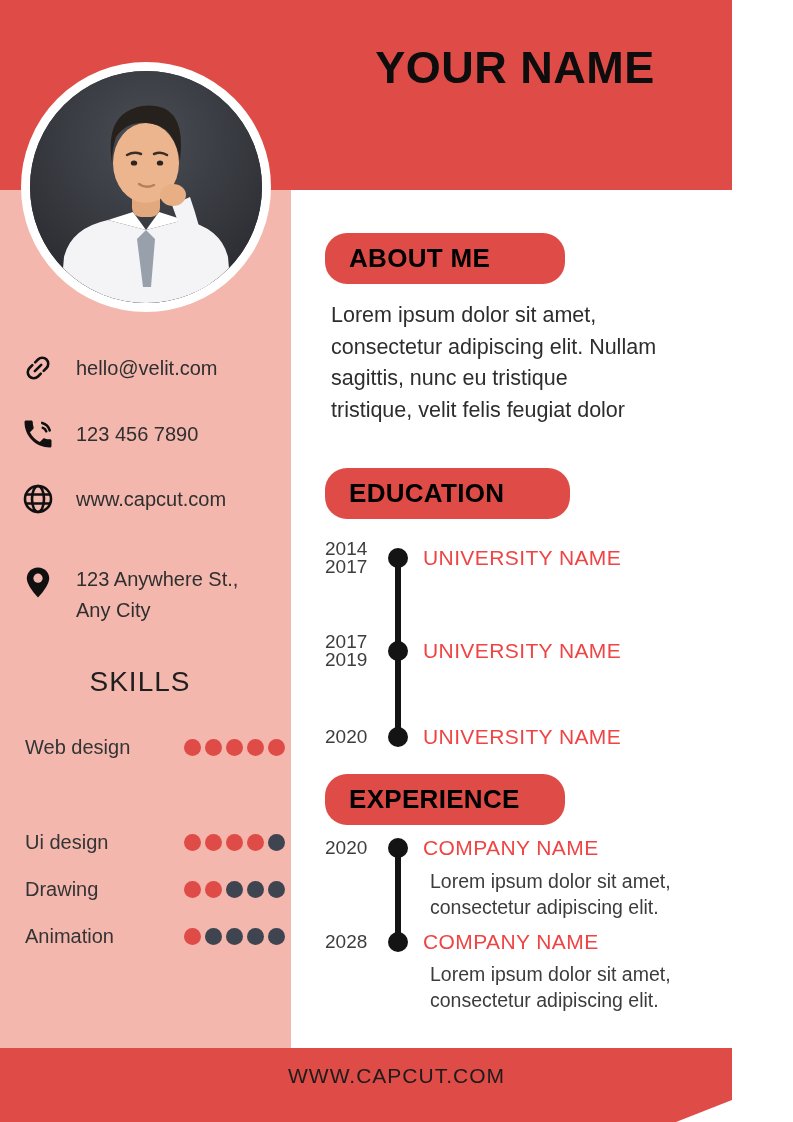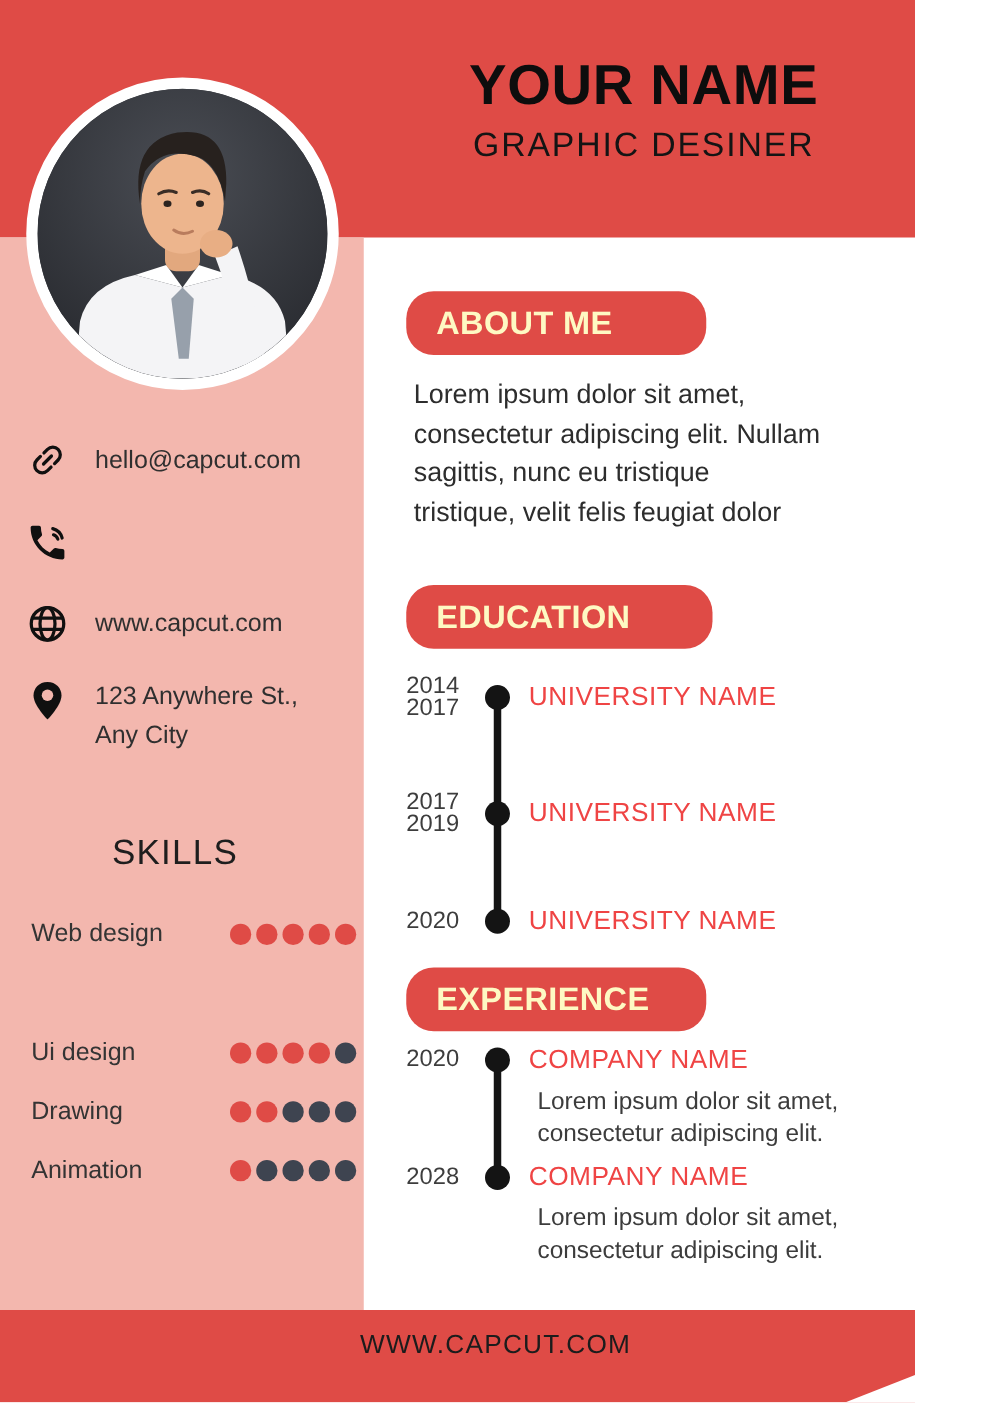--- a/index.html
+++ b/index.html
@@ -40,21 +40,21 @@
     font-size:28px;color:#1e1e1e;letter-spacing:1px;font-weight:500;}
   .skill-row{position:absolute;left:25px;width:260px;height:24px;display:flex;
     align-items:center;justify-content:space-between;}
   .skill-label{font-size:20px;color:#343434;}
   .skill-dots{display:flex;gap:4px;}
   .dot{width:17px;height:17px;border-radius:50%;background:var(--dot-dark);}
   .dot.filled{background:var(--red);}
   
   .pill{position:absolute;left:325px;height:51px;background:var(--red);border-radius:22px;
     display:flex;align-items:center;padding:0 24px;box-sizing:border-box;z-index:2;}
-  .pill span{font-size:26px;font-weight:800;color:#fef9c3;letter-spacing:0.3px;}
+  .pill span{font-size:26px;font-weight:800;color:#000000;letter-spacing:0.3px;}
   
   .about-text{position:absolute;left:331px;top:300px;width:440px;font-size:21.5px;
     line-height:31.5px;color:#2d2d2d;white-space:pre-line;}
   
   .tl-line{position:absolute;left:395px;width:6px;background:#141414;z-index:0;}
   .tl-row{position:absolute;left:325px;display:flex;align-items:center;transform:translateY(-50%);z-index:1;}
   .tl-years{width:52px;font-size:19px;line-height:18px;color:#3d3d3d;}
   .tl-years span{display:block;}
   .tl-dot{width:20px;height:20px;border-radius:50%;background:#141414;margin-left:11px;flex:0 0 20px;}
   .tl-name{margin-left:15px;font-size:21px;color:#ef4444;letter-spacing:0.4px;white-space:nowrap;}
@@ -99,55 +99,55 @@
 
       <polygon points="116,159 107,168 113,216 121,216 125,168" fill="#97a0ab"></polygon>
 
       <path d="M166 232 Q158 176 142 134 L160 126 Q176 172 184 232 Z" fill="#f4f4f6"></path>
       <ellipse cx="143" cy="124" rx="13" ry="11" fill="#e8ae84"></ellipse>
     </svg>
   </div>
 
   <div class="header-block">
     <div class="person-name">YOUR NAME</div>
-    <div class="person-title">GRAPHIC DESINER</div>
   </div>
 
   <div class="contact-row" style="top:350px">
     <svg class="contact-icon" viewBox="0 0 36 36">
       <g class="stroke-icon" transform="rotate(-45 18 18)">
         <path d="M16 12 h-4 a6 6 0 0 0 0 12 h4"></path>
         <path d="M20 12 h4 a6 6 0 0 1 0 12 h-4"></path>
         <path d="M13.5 18 h9"></path>
       </g>
     </svg>
-    <span class="contact-text">hello@capcut.com</span>
+    <span class="contact-text">hello@velit.com</span>
   </div>
 
   <div class="contact-row" style="top:416px">
     <svg class="contact-icon" viewBox="0 0 24 24">
       <path fill="#101010" d="M6.62 10.79c1.44 2.83 3.76 5.14 6.59 6.59l2.2-2.21c.27-.27.67-.36 1.02-.24 1.12.37 2.33.57 3.57.57.55 0 1 .45 1 1V20c0 .55-.45 1-1 1-9.39 0-17-7.61-17-17 0-.55.45-1 1-1h3.5c.55 0 1 .45 1 1 0 1.25.2 2.45.57 3.57.11.35.03.74-.25 1.02l-2.2 2.2z"></path>
       <path d="M14.8 4.6a7 7 0 0 1 5 5" stroke="#101010" stroke-width="1.7" fill="none" stroke-linecap="round"></path>
       <path d="M15.2 7.9a3.6 3.6 0 0 1 2.3 2.3" stroke="#101010" stroke-width="1.7" fill="none" stroke-linecap="round"></path>
     </svg>
+    <span class="contact-text">123 456 7890</span>
   </div>
 
   <div class="contact-row" style="top:481px">
     <svg class="contact-icon" viewBox="0 0 36 36">
       <g class="stroke-icon">
         <circle cx="18" cy="18" r="13"></circle>
         <ellipse cx="18" cy="18" rx="6" ry="13"></ellipse>
         <line x1="6.5" y1="13.5" x2="29.5" y2="13.5"></line>
         <line x1="6.5" y1="22.5" x2="29.5" y2="22.5"></line>
       </g>
     </svg>
     <span class="contact-text">www.capcut.com</span>
   </div>
 
-  <div class="contact-row multiline" style="top:542px">
+  <div class="contact-row multiline" style="top:564px">
     <svg class="contact-icon" viewBox="0 0 36 36">
       <path fill="#101010" d="M18 3.5 C11.2 3.5 6.8 8.6 6.8 14.3 C6.8 22.2 18 33.5 18 33.5 C18 33.5 29.2 22.2 29.2 14.3 C29.2 8.6 24.8 3.5 18 3.5 Z"></path>
       <circle cx="18" cy="14.2" r="4.6" fill="#f3b7ae"></circle>
     </svg>
     <span class="contact-text">
         <span style="display:block">123 Anywhere St.,</span>
         <span style="display:block">Any City</span>
       </span>
   </div>
 

